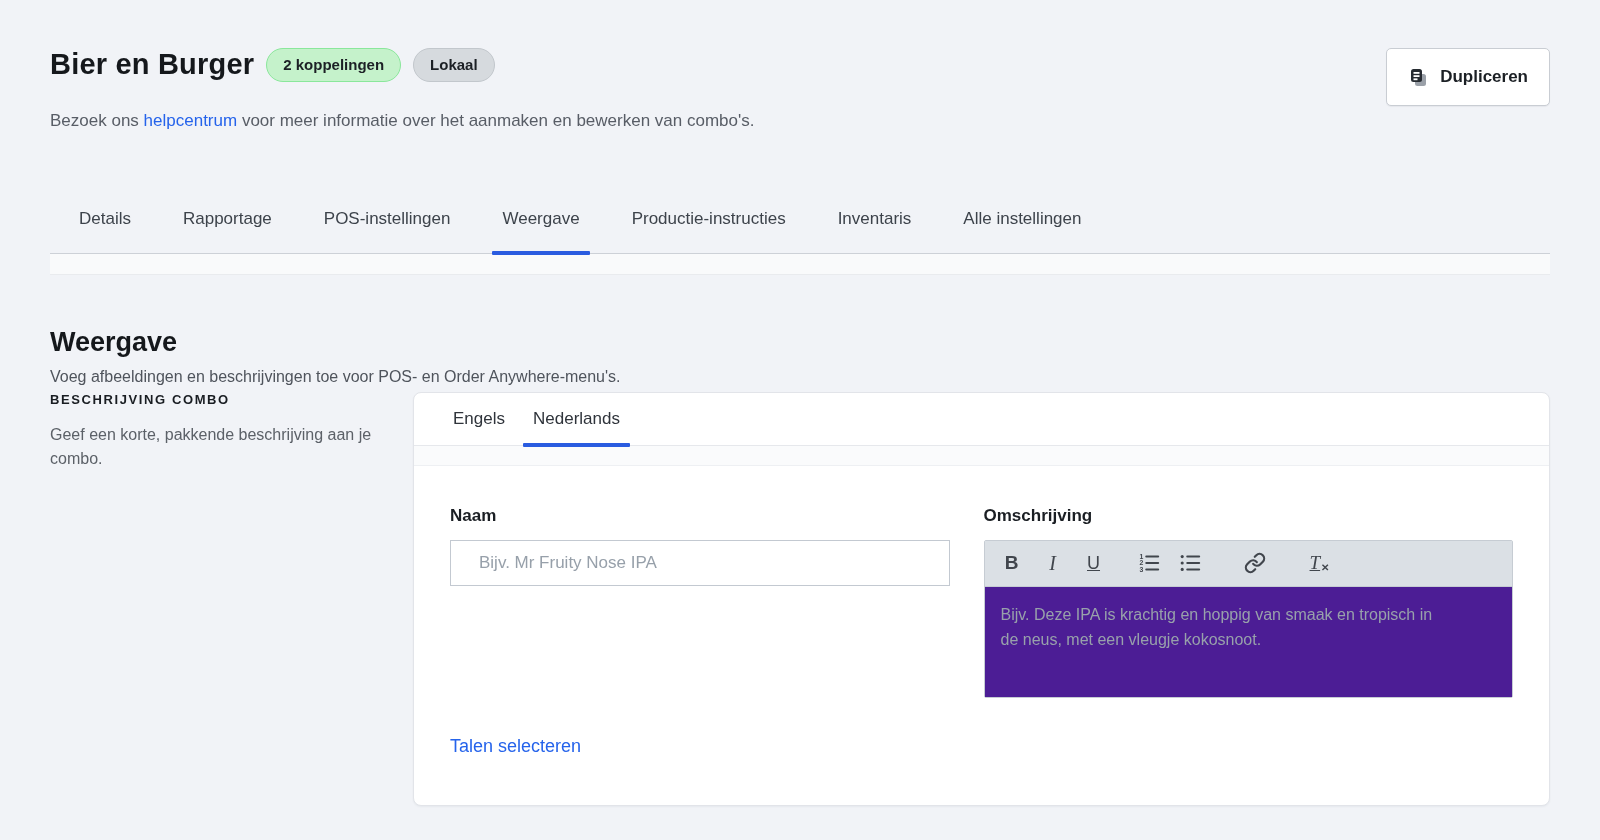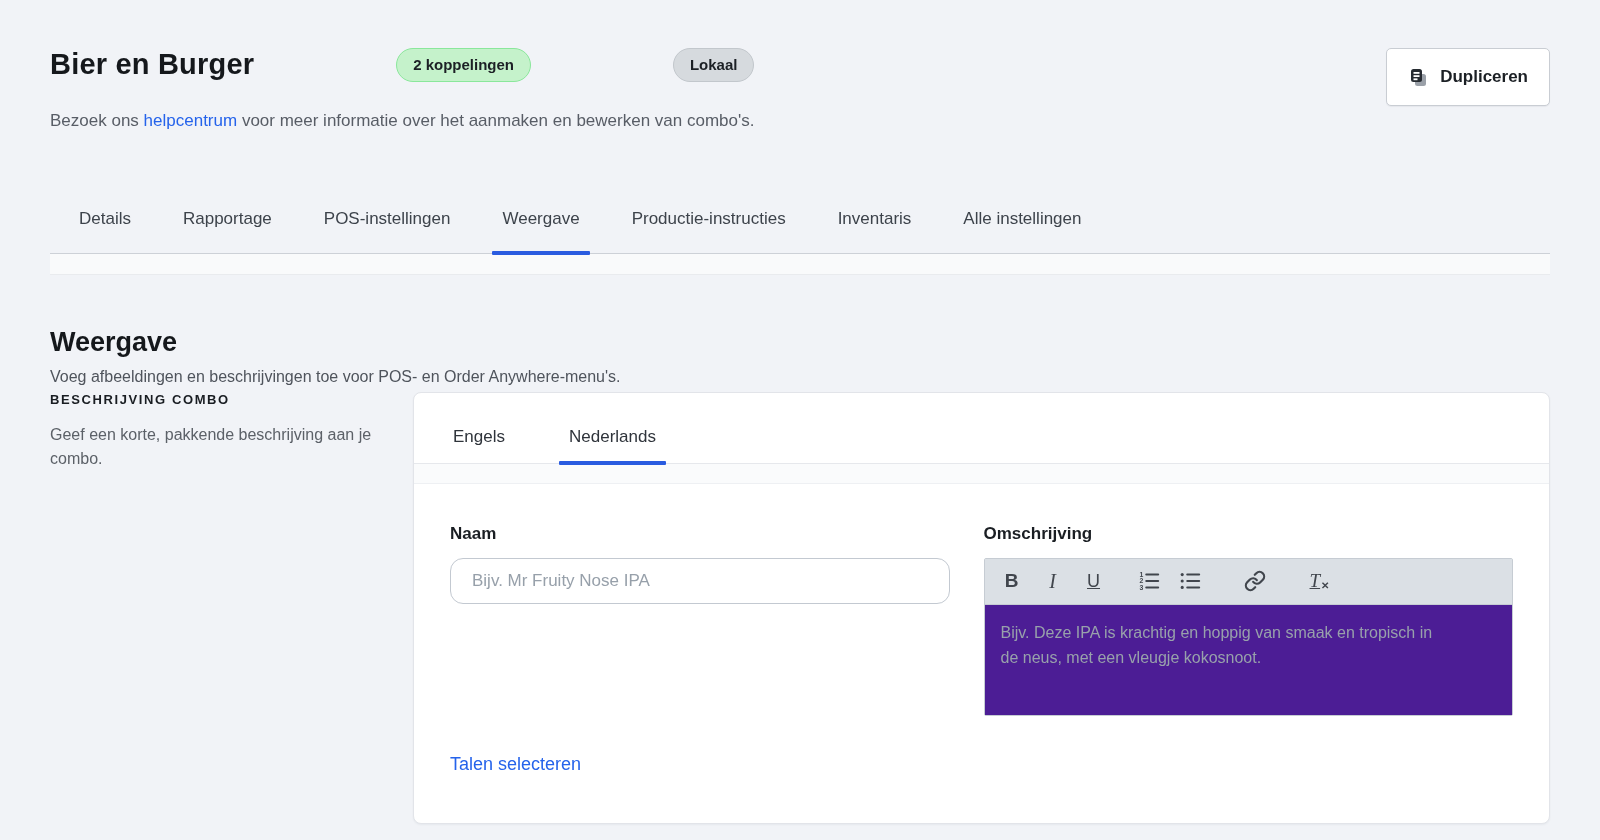--- a/index.html
+++ b/index.html
@@ -7,21 +7,21 @@
   body {
     background: #f1f3f7;
     font-family: "Liberation Sans", sans-serif;
     color: #15181c;
     overflow: hidden;
   }
   .page { padding: 0 50px; }
 
   
   .header { display: flex; justify-content: space-between; align-items: flex-start; padding-top: 48px; }
-  .title-row { display: flex; align-items: center; gap: 26px; justify-content: space-between; }
+  .title-row { display: flex; align-items: center; gap: 12px; }
   .page-title { font-size: 29px; font-weight: bold; letter-spacing: 0.2px; }
   .badge {
     display: inline-block; padding: 6px 16px; border-radius: 999px;
     font-size: 15px; font-weight: bold; line-height: 1.3; color: #1c2025;
   }
   .badge.green { background: #c5f2cb; border: 1px solid #8ae79b; }
   .badge.gray  { background: #d6dade; border: 1px solid #c2c7cc; }
   .help-line { margin-top: 29px; font-size: 17px; color: #585d66; }
   .text-link { color: #2563eb; text-decoration: none; cursor: pointer; }
 
@@ -49,36 +49,36 @@
   .form-row { display: flex; align-items: flex-start; }
   .left-col { flex: 0 0 363px; padding-right: 24px; }
   .group-label { font-size: 13px; font-weight: bold; letter-spacing: 1.6px; color: #191d22; }
   .group-desc { margin-top: 16px; font-size: 16px; color: #5c6168; line-height: 1.5; max-width: 330px; }
 
   
   .card {
     flex: 1; background: #fff; border: 1px solid #e2e4e9; border-radius: 8px;
     box-shadow: 0 1px 2px rgba(20,30,50,0.05); overflow: hidden;
   }
-  .card-tabs { display: flex; gap: 56px; padding: 34px 35px 0; border-bottom: 1px solid #e6e8ec; }
+  .card-tabs { display: flex; gap: 20px; padding: 16px 35px 0; border-bottom: 1px solid #e6e8ec; }
   .lang-tab { position: relative; padding: 0 4px 16px; font-size: 17px; color: #2f343b; cursor: pointer; }
   .lang-tab.active::after {
     content: ""; position: absolute; left: -6px; right: -6px; bottom: -2px;
     height: 4px; background: #2a5ce0; border-radius: 1px;
   }
   .card-strip { height: 20px; background: #fafbfc; border-bottom: 1px solid #eef0f3; }
   .card-body { padding: 40px 36px 48px; }
 
   .fields { display: flex; gap: 34px; align-items: flex-start; }
   .field { flex: 1; }
   .field.desc { flex: 1.06; }
   .field-label { display: block; font-size: 17px; font-weight: bold; color: #1a1e23; margin-bottom: 14px; }
   .name-input {
-    width: 100%; height: 46px; padding: 0 21px;
-    border: 1px solid #c3c9d1; border-radius: 13px; background: #fff;
+    width: 100%; height: 46px; padding: 0 28px;
+    border: 1px solid #c3c9d1; border-radius: 0; background: #fff;
     font-family: "Liberation Sans", sans-serif; font-size: 17px; color: #1a1e23; outline: none;
   }
   .name-input::placeholder { color: #97a0aa; }
 
   .editor { border: 1px solid #c6ccd3; border-radius: 2px; }
   .editor-toolbar {
     display: flex; align-items: center; height: 46px; padding: 0 12px;
     background: #dbe0e5; border-bottom: 1px solid #c6ccd3;
   }
   .tb-btn {

